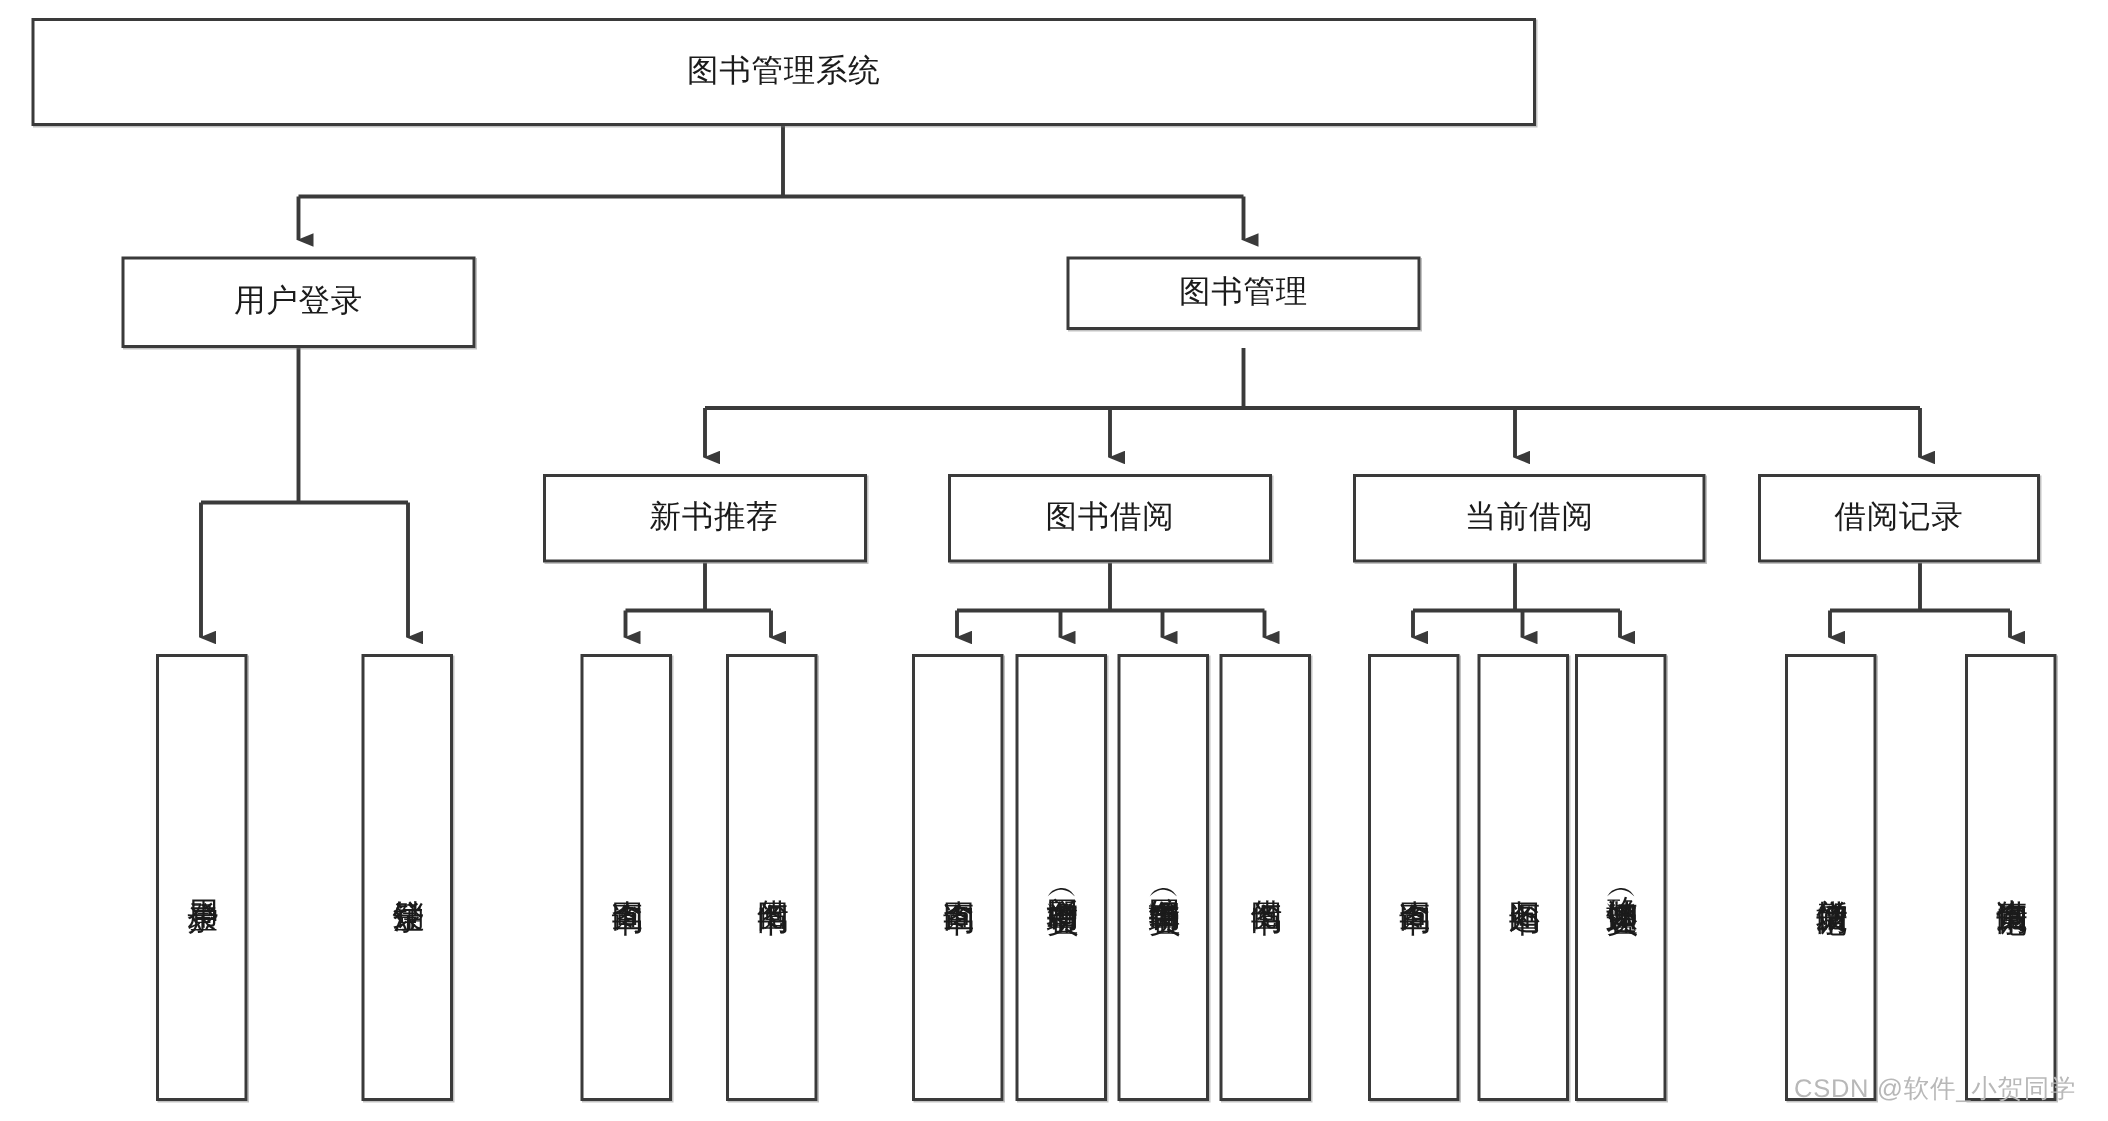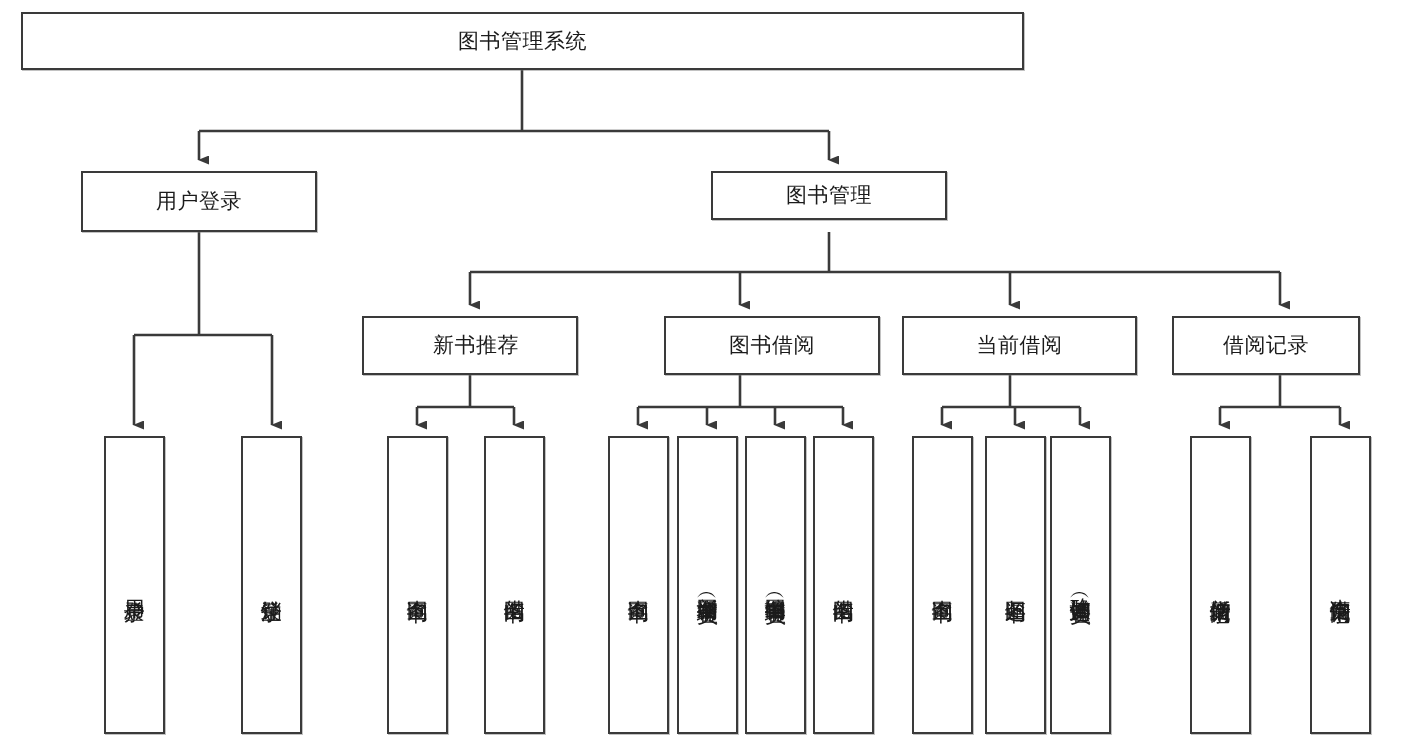--- a/index.html
+++ b/index.html
@@ -116,38 +116,38 @@
       <path d="M 1015,407 L 1015,425" marker-end="url(#arrowhead)"></path>
       <path d="M 1080,407 L 1080,425" marker-end="url(#arrowhead)"></path>
 
       <path d="M 1280,375 L 1280,407"></path>
       <path d="M 1220,407 L 1340,407"></path>
       <path d="M 1220,407 L 1220,425" marker-end="url(#arrowhead)"></path>
       <path d="M 1340,407 L 1340,425" marker-end="url(#arrowhead)"></path>
     </g>
   </svg>
 
-  <div class="node horizontal" style="left: 21px; top: 12px; width: 1003px; height: 58px;">
+  <div class="node horizontal" style="left: 21px; top: 12px; width: 1003px; height: 72px;">
     <span class="label">图书管理系统</span>
   </div>
 
   <div>
       <div class="node horizontal" style="left: 81px; top: 171px; width: 236px; height: 61px;">
         <span class="label">用户登录</span>
       </div>
       <div class="node horizontal" style="left: 711px; top: 171px; width: 236px; height: 49px;">
         <span class="label">图书管理</span>
       </div>
     </div>
 
   <div>
       <div class="node horizontal" style="left: 362px; top: 316px; width: 216px; height: 59px; padding-left: 12px;">
         <span class="label">新书推荐</span>
       </div>
-      <div class="node horizontal" style="left: 632px; top: 316px; width: 216px; height: 59px; margin-left: 32px;">
+      <div class="node horizontal" style="left: 632px; top: 316px; width: 216px; height: 59px;">
         <span class="label">图书借阅</span>
       </div>
       <div class="node horizontal" style="left: 902px; top: 316px; width: 235px; height: 59px;">
         <span class="label">当前借阅</span>
       </div>
       <div class="node horizontal" style="left: 1172px; top: 316px; width: 188px; height: 59px;">
         <span class="label">借阅记录</span>
       </div>
     </div>
 
@@ -186,13 +186,14 @@
         <span class="label">确认归还（管理员）</span>
       </div>
       <div class="node vertical" style="left: 1190px; top: 436px; width: 61px; height: 298px;">
         <span class="label">新增借阅记录</span>
       </div>
       <div class="node vertical" style="left: 1310px; top: 436px; width: 61px; height: 298px;">
         <span class="label">查询借阅记录</span>
       </div>
     </div>
 
+  <div class="watermark" style="left: 1196px; top: 714px;">CSDN @软件_小贺同学</div>
 </div>
 
 </body></html>

